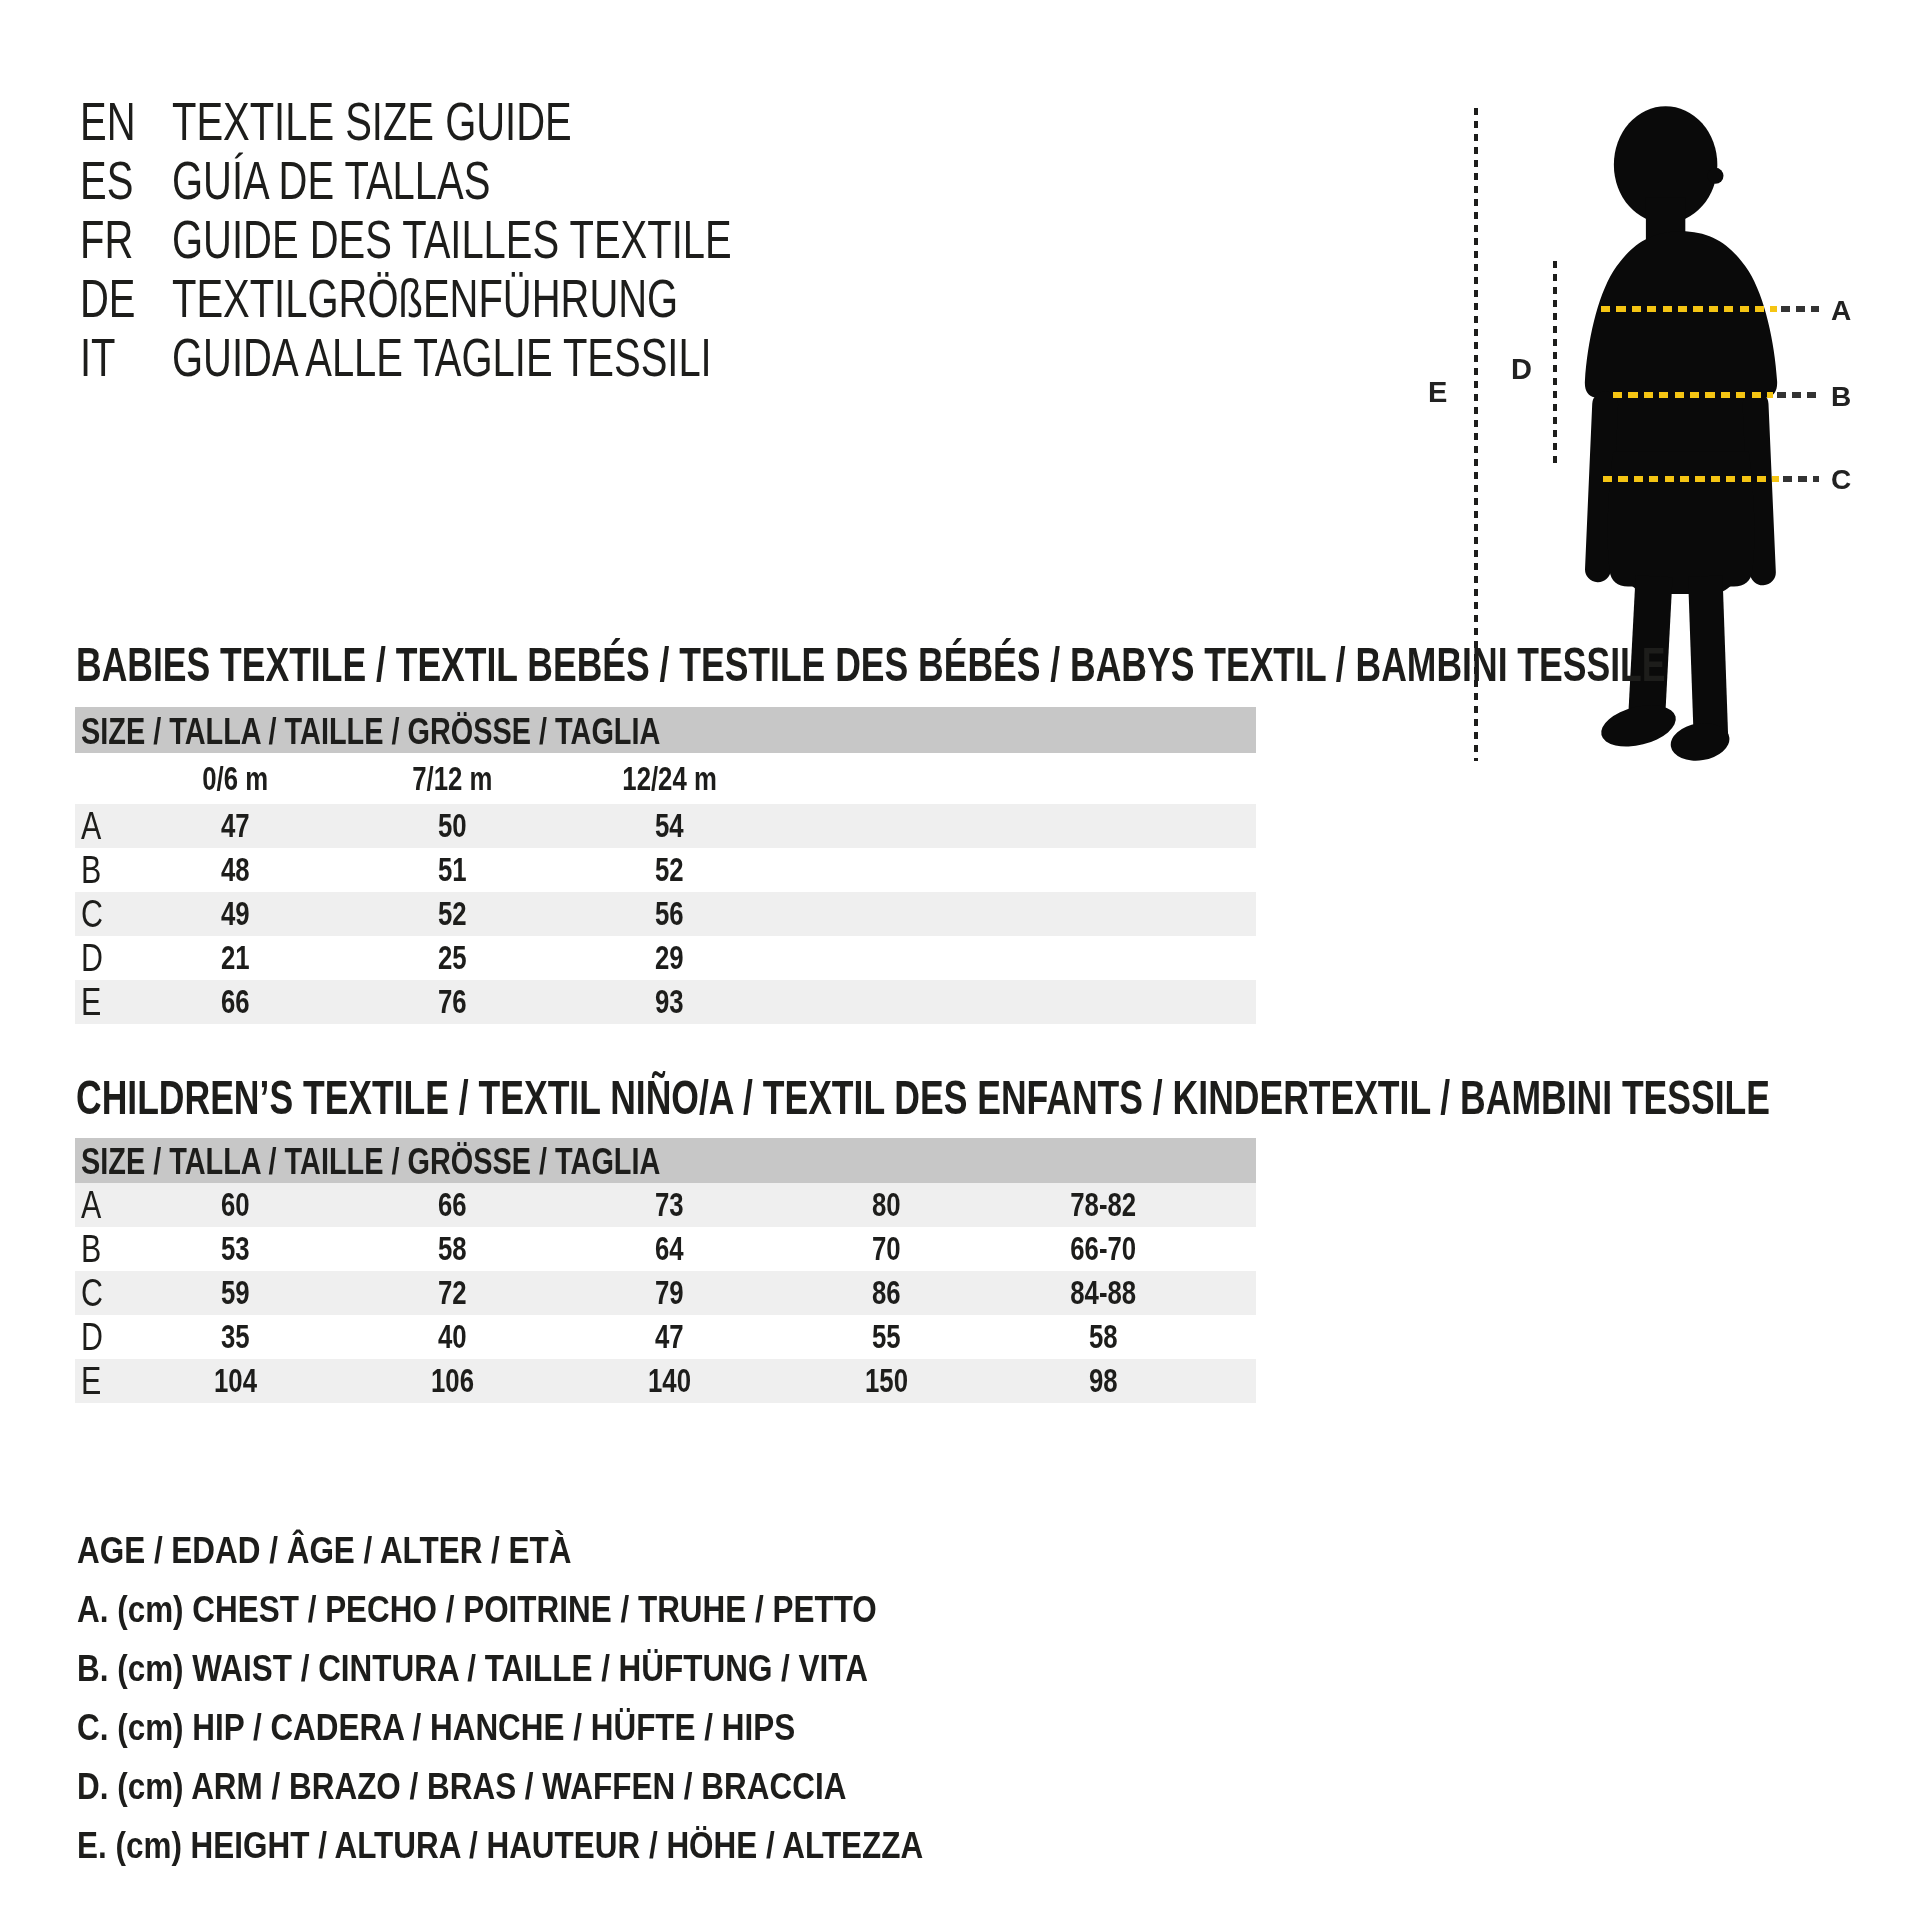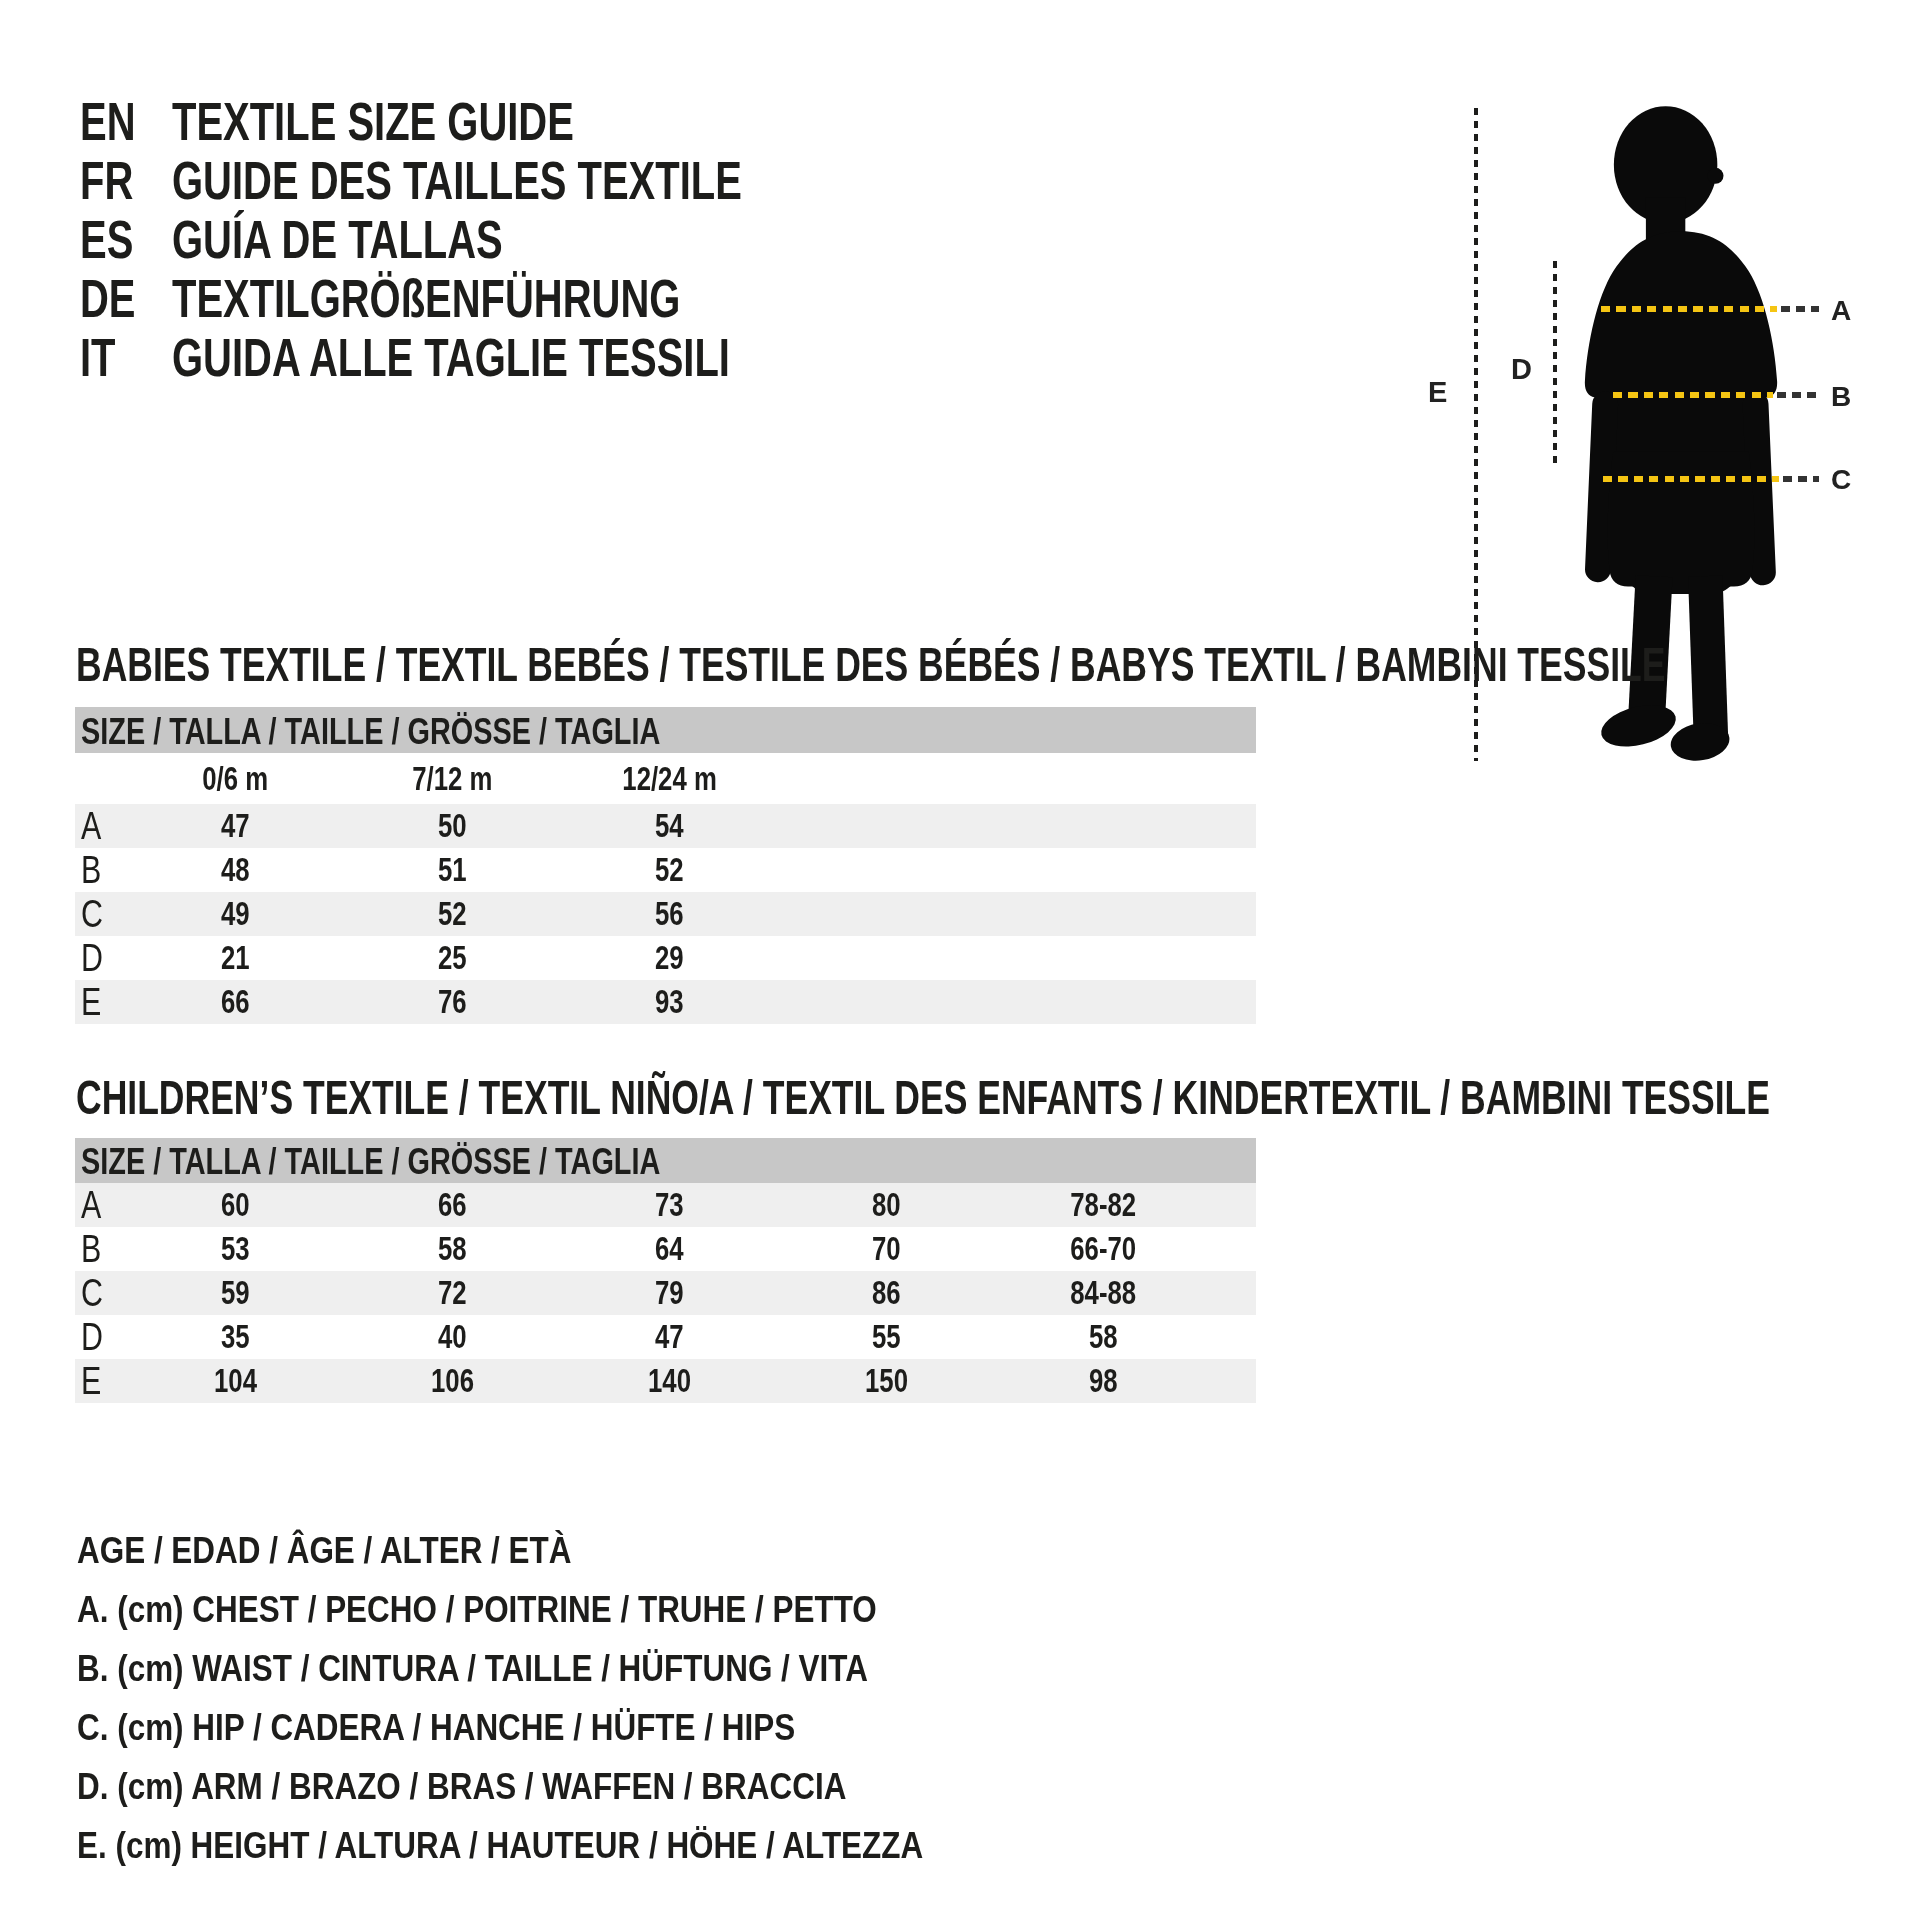--- a/index.html
+++ b/index.html
@@ -19,21 +19,21 @@
   }
   
   .sx74{display:inline-block;transform:scaleX(.74);transform-origin:0 50%;white-space:nowrap;}
   .sx78{display:inline-block;transform:scaleX(.78);transform-origin:0 50%;white-space:nowrap;}
   .sx80{display:inline-block;transform:scaleX(.80);transform-origin:0 50%;white-space:nowrap;}
   .sx85{display:inline-block;transform:scaleX(.85);transform-origin:0 50%;white-space:nowrap;}
   .sxc78{display:inline-block;transform:scaleX(.78);transform-origin:50% 50%;white-space:nowrap;}
 
   
   .lang-block{position:absolute;left:80px;top:91px;}
-  .lang-row{height:59px;display:flex;align-items:center;font-size:54px;font-weight:700;}
+  .lang-row{height:59px;display:flex;align-items:center;font-size:54px;font-weight:400;}
   .lang-code{flex:0 0 92px;width:92px;}
 
   
   .vdots{position:absolute;width:4.3px;background:repeating-linear-gradient(180deg,var(--ink) 0 7.4px,transparent 7.4px 13px);}
   .hdash-y{position:absolute;height:6.2px;background:repeating-linear-gradient(90deg,var(--yellow) 0 9.2px,transparent 9.2px 15.4px);}
   .hdash-k{position:absolute;height:6.2px;background:repeating-linear-gradient(90deg,var(--dash-dark) 0 8.6px,transparent 8.6px 15px);}
   .fig-label{position:absolute;font-weight:700;font-size:28px;color:#222;}
   .fig-label.de{font-size:29px;}
   .fig-svg{position:absolute;left:1575px;top:105px;}
 
@@ -58,26 +58,26 @@
 <body>
 
 <div id="page">
 
   <div class="lang-block">
       <div class="lang-row">
         <div class="lang-code"><span class="sx74">EN</span></div>
         <div class="lang-title"><span class="sx74">TEXTILE SIZE GUIDE</span></div>
       </div>
       <div class="lang-row">
+        <div class="lang-code"><span class="sx74">ES</span></div>
+        <div class="lang-title"><span class="sx74">GUÍA DE TALLAS</span></div>
+      </div>
+      <div class="lang-row">
         <div class="lang-code"><span class="sx74">FR</span></div>
         <div class="lang-title"><span class="sx74">GUIDE DES TAILLES TEXTILE</span></div>
-      </div>
-      <div class="lang-row">
-        <div class="lang-code"><span class="sx74">ES</span></div>
-        <div class="lang-title"><span class="sx74">GUÍA DE TALLAS</span></div>
       </div>
       <div class="lang-row">
         <div class="lang-code"><span class="sx74">DE</span></div>
         <div class="lang-title"><span class="sx74">TEXTILGRÖßENFÜHRUNG</span></div>
       </div>
       <div class="lang-row">
         <div class="lang-code"><span class="sx74">IT</span></div>
         <div class="lang-title"><span class="sx74">GUIDA ALLE TAGLIE TESSILI</span></div>
       </div>
     </div>

